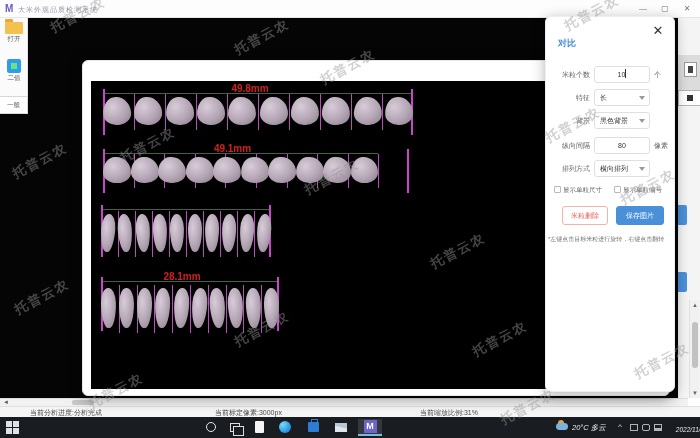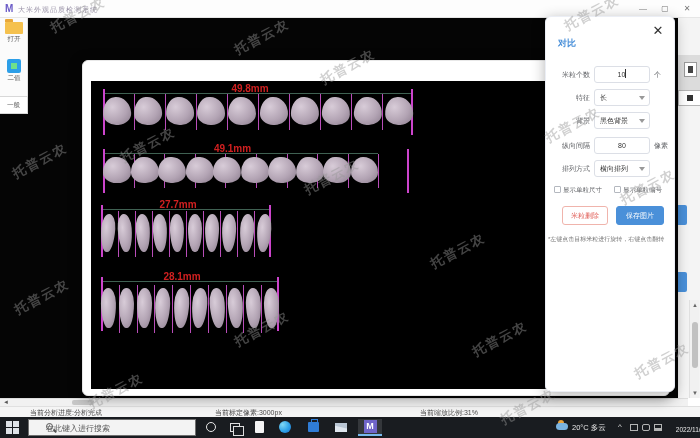--- a/index.html
+++ b/index.html
@@ -110,21 +110,21 @@
   .doc { left:248px; } .doc i { display:block; width:9px; height:12px; margin:2px auto; background:#f5f5f5; border-radius:1px; }
   .edge { left:274px; } .edge i { display:block; width:12px; height:12px; margin:2px auto; border-radius:50%;
     background:radial-gradient(circle at 30% 30%, #7fd8f5, #2fa3e8 55%, #1b6fd0); }
   .store { left:302px; } .store i { display:block; width:11px; height:10px; margin:3px auto; background:#2f7cd6; border-radius:1px; position:relative; }
   .store i:after { content:""; position:absolute; left:3px; top:-3px; width:5px; height:3px; border:1px solid #2f7cd6; border-bottom:none; }
   .mail { left:330px; } .mail i { display:block; width:12px; height:9px; margin:4px auto; background:#dfe6ee; position:relative; overflow:hidden; }
   .mail i:after { content:""; position:absolute; left:-1px; top:-5px; width:14px; height:9px; background:#b9c6d4; transform:rotate(14deg); }
   .appm { left:358px; width:24px; background:rgba(255,255,255,.12); border-bottom:2px solid #76b9ed; }
   .appm i { display:block; width:13px; height:13px; margin:1px auto; background:#6f64c9; color:#fff; font-size:9px;
     font-weight:bold; text-align:center; line-height:13px; font-style:normal; }
-  #tray { left:552px; top:0; width:148px; height:21px; }
+  #tray { left:552px; top:0; width:148px; height:21px;font-style:italic; }
   .cloud { position:absolute; left:4px; top:6px; width:12px; height:7px; background:#7ab3e0; border-radius:6px; }
   .cloud:after { content:""; position:absolute; left:2px; top:-3px; width:6px; height:6px; background:#e8a33d; border-radius:50%; z-index:-1; }
   #weather-text { position:absolute; left:20px; top:6px; font-size:7.5px; color:#e8e8e8; }
   #tray-up { position:absolute; left:66px; top:5px; font-size:8px; color:#ddd; }
   .tray-glyph { position:absolute; top:7px; width:8px; height:7px; border:1px solid #cfcfcf; opacity:.85; }
   #g1 { left:78px; } #g2 { left:90px; border-radius:2px; } #g3 { left:102px; border-bottom-width:3px; }
   #tray-date { position:absolute; left:116px; top:9px; width:44px; font-size:6.5px; color:#e8e8e8; text-align:center; }
 
   
   .wm { position:absolute; font-size:13px; font-weight:bold; color:rgba(150,150,150,.45);
@@ -236,21 +236,20 @@
             <div class="grain g-h" style="width: 27.6px; height: 26px; transform: rotate(3deg);"></div>
             <div class="grain g-h" style="width: 27.6px; height: 26px; transform: rotate(4deg);"></div>
             <div class="grain g-h" style="width: 27.6px; height: 26px; transform: rotate(-4deg);"></div>
             <div class="grain g-h" style="width: 27.6px; height: 26px; transform: rotate(-3deg);"></div>
             <div class="grain g-h" style="width: 27.6px; height: 26px; transform: rotate(-2deg);"></div>
             <div class="grain g-h" style="width: 27.6px; height: 26px; transform: rotate(-1deg);"></div>
             <div class="grain g-h" style="width: 27.6px; height: 26px; transform: rotate(0deg);"></div>
           </div>
         </div>
         <div class="m-row" style="left: 10px; top: 118px; width: 170px; height: 63px;">
-          <div class="m-label">27.7mm</div>
           <div class="m-line" style="top: 10px;"></div>
           <div class="m-tick" style="left: 0px; top: 6px; height: 52px;"></div>
           <div class="m-tick" style="left: 168px; top: 6px; height: 52px;"></div>
           <div class="m-sep" style="left: 17px; top: 12px; height: 46px;"></div>
           <div class="m-sep" style="left: 34px; top: 12px; height: 46px;"></div>
           <div class="m-sep" style="left: 51px; top: 12px; height: 46px;"></div>
           <div class="m-sep" style="left: 68px; top: 12px; height: 46px;"></div>
           <div class="m-sep" style="left: 85px; top: 12px; height: 46px;"></div>
           <div class="m-sep" style="left: 102px; top: 12px; height: 46px;"></div>
           <div class="m-sep" style="left: 119px; top: 12px; height: 46px;"></div>
@@ -335,24 +334,20 @@
     <div class="abs" id="dlg-note">*左键点击目标米粒进行旋转，右键点击翻转</div>
   </div>
 
   <div class="abs" id="taskbar">
     <div class="abs" id="start-btn">
         <i></i>
         <i></i>
         <i></i>
         <i></i>
       </div>
-    <div class="abs" id="task-search">
-      <span class="mag"></span>
-      <span>在此键入进行搜索</span>
-    </div>
     <div class="tb-ic cortana">
         <i></i>
       </div>
     <div class="tb-ic taskview">
         <i></i>
       </div>
     <div class="tb-ic doc">
         <i></i>
       </div>
     <div class="tb-ic edge">

